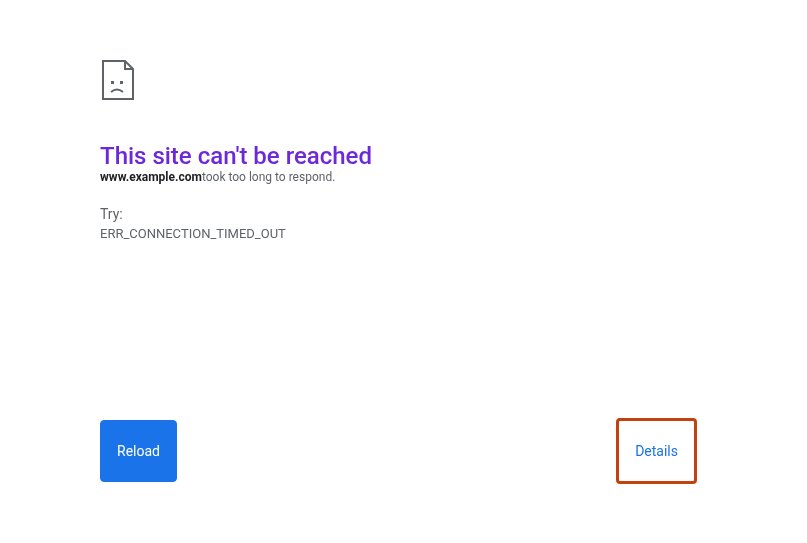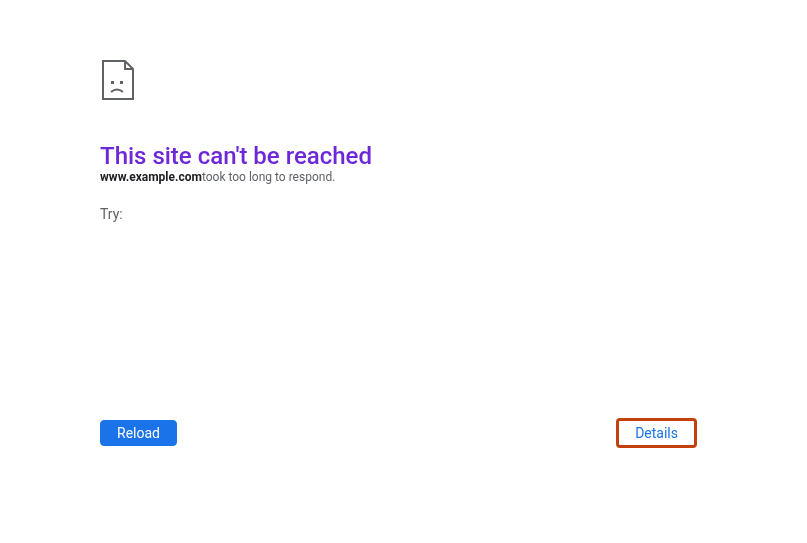--- a/index.html
+++ b/index.html
@@ -59,21 +59,21 @@
       left: 100px;
       right: 110px;
       top: 418px;
       display: flex;
       justify-content: space-between;
       align-items: center;
     }
     .btn {
       font-size: 14px;
       border-radius: 4px;
-      padding: 4px 16px;
+      padding: 22px 16px;
       cursor: pointer;
       font-family: inherit;
       line-height: 16px;
     }
     .btn-primary {
       background: #1a73e8;
       color: #fff;
       border: 1px solid #1a73e8;
     }
     .btn-secondary {
@@ -102,19 +102,20 @@
 
   <h1>This site can't be reached</h1>
 
   <p class="summary">
     <span class="host">www.example.com</span><span>took too long to respond.</span>
   </p>
 
   <p class="try-label">Try:</p>
 
 
+  <p class="error-code">ERR_CONNECTION_TIMED_OUT</p>
 
 </div>
 
 <div class="button-row">
   <button class="btn btn-primary">Reload</button>
   <button class="btn btn-secondary">Details</button>
 </div>
 
 </body></html>

